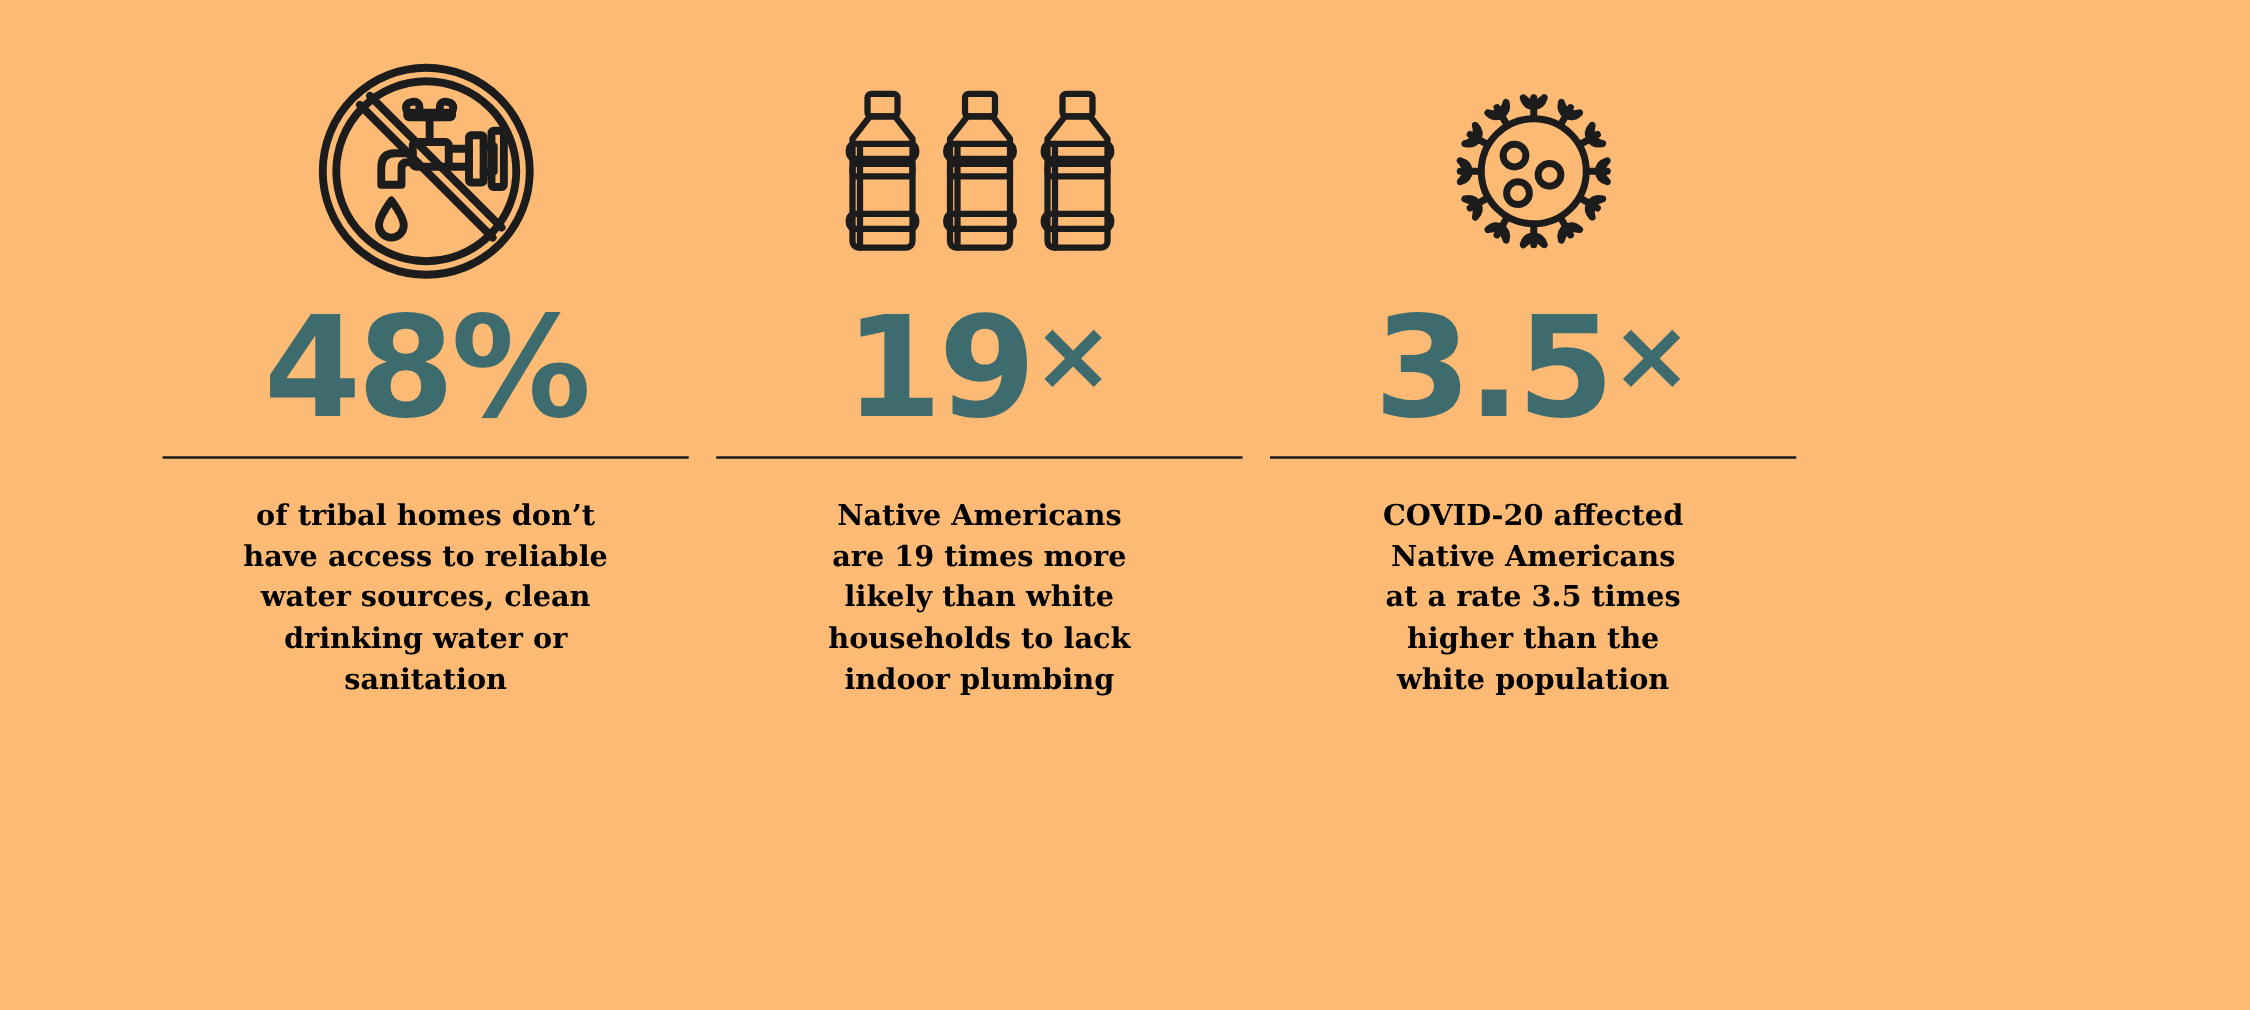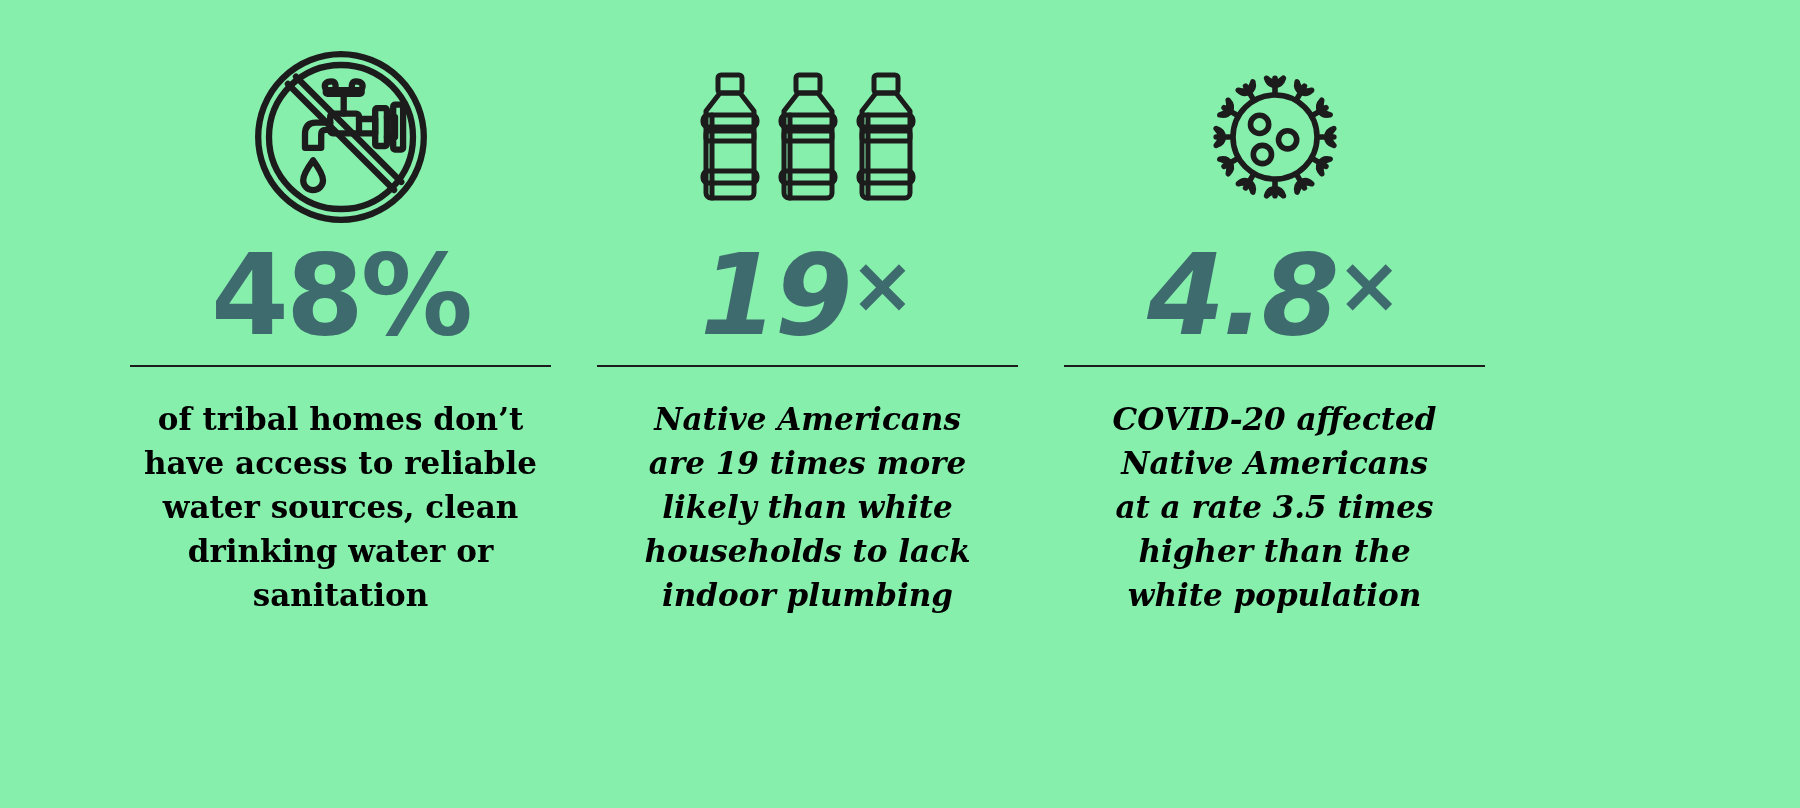--- a/index.html
+++ b/index.html
@@ -8,38 +8,37 @@
     width: 1800px;
     height: 808px;
     background: #ffffff;
     font-family: "Liberation Serif", "DejaVu Serif", serif;
   }
 
   #infographic {
     position: relative;
     width: 1800px;
     height: 808px;
-    background: #86efac;
+    background: #fdba74;
     display: flex;
     justify-content: flex-start;
     align-items: flex-start;
     padding-left: 130px;
     padding-top: 34px;
-    gap: 24px;
   }
 
   .stat-column {
     width: 421px;
     display: flex;
     flex-direction: column;
     align-items: center;
     position: relative;
   }
 
-  .stat-column + .stat-column { margin-left: 22px; font-style: italic; }
+  .stat-column + .stat-column { margin-left: 22px; }
 
   
   .icon-area {
     height: 205px;
     width: 100%;
     display: flex;
     align-items: center;
     justify-content: center;
   }
   .icon-area svg { display: block; }
@@ -77,21 +76,21 @@
     height: 2px;
     background: #1c1c1c;
     margin-top: 14px;
   }
 
   
   .caption {
     margin-top: 30px;
     font-family: "DejaVu Serif", "Liberation Serif", serif;
     font-weight: 700;
-    font-size: 31px;
+    font-size: 23px;
     line-height: 1.42;
     color: #000000;
     text-align: center;
     width: 400px;
     white-space: pre-line;
   }
   .col-2 .caption { width: 372px; }
   .col-3 .caption { width: 372px; }
 </style>
 </head>
@@ -254,21 +253,21 @@
 
         <circle cx="100" cy="100" r="60" stroke-width="8"></circle>
 
         <circle cx="78" cy="82" r="13" stroke-width="8"></circle>
         <circle cx="118" cy="104" r="13" stroke-width="8"></circle>
         <circle cx="82" cy="125" r="13" stroke-width="8"></circle>
       </svg>
     </div>
 
     <div class="stat-number">
-      <span>4.8</span>
+      <span>3.5</span>
         <span class="unit-x">×</span>
     </div>
 
     <div class="divider"></div>
 
     <div class="caption">COVID-20 affected
 Native Americans
 at a rate 3.5 times
 higher than the
 white population</div>

